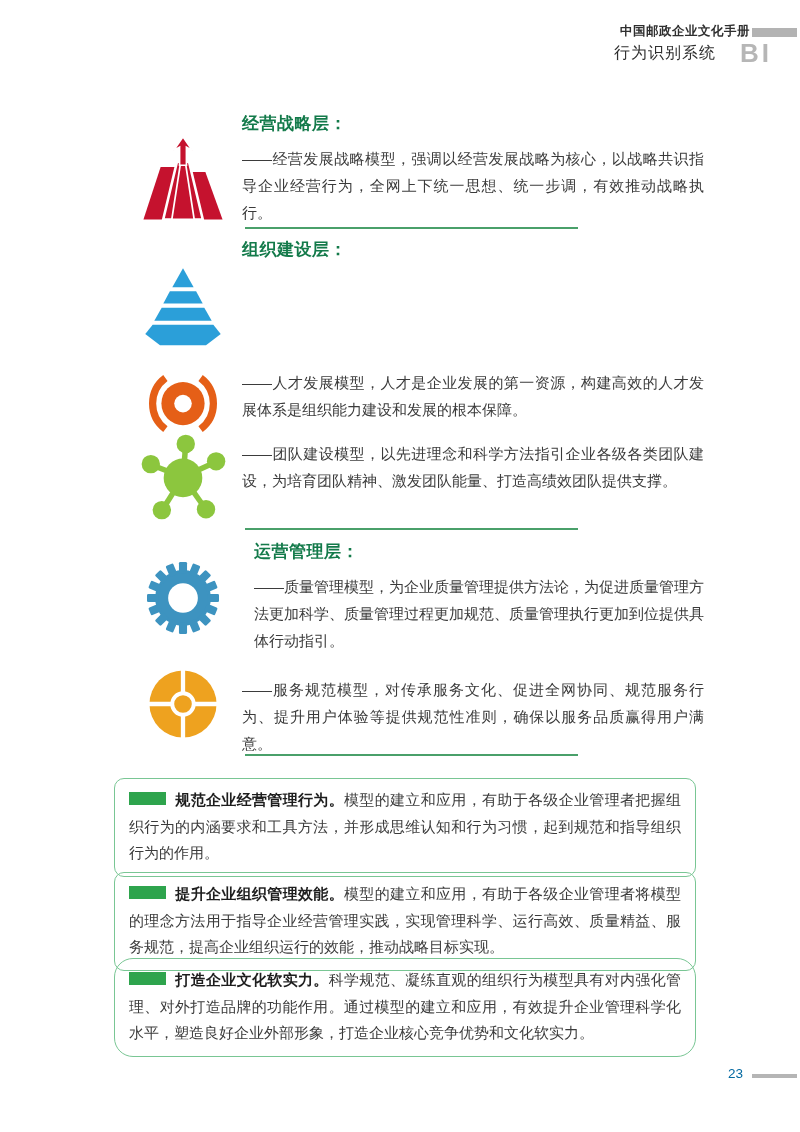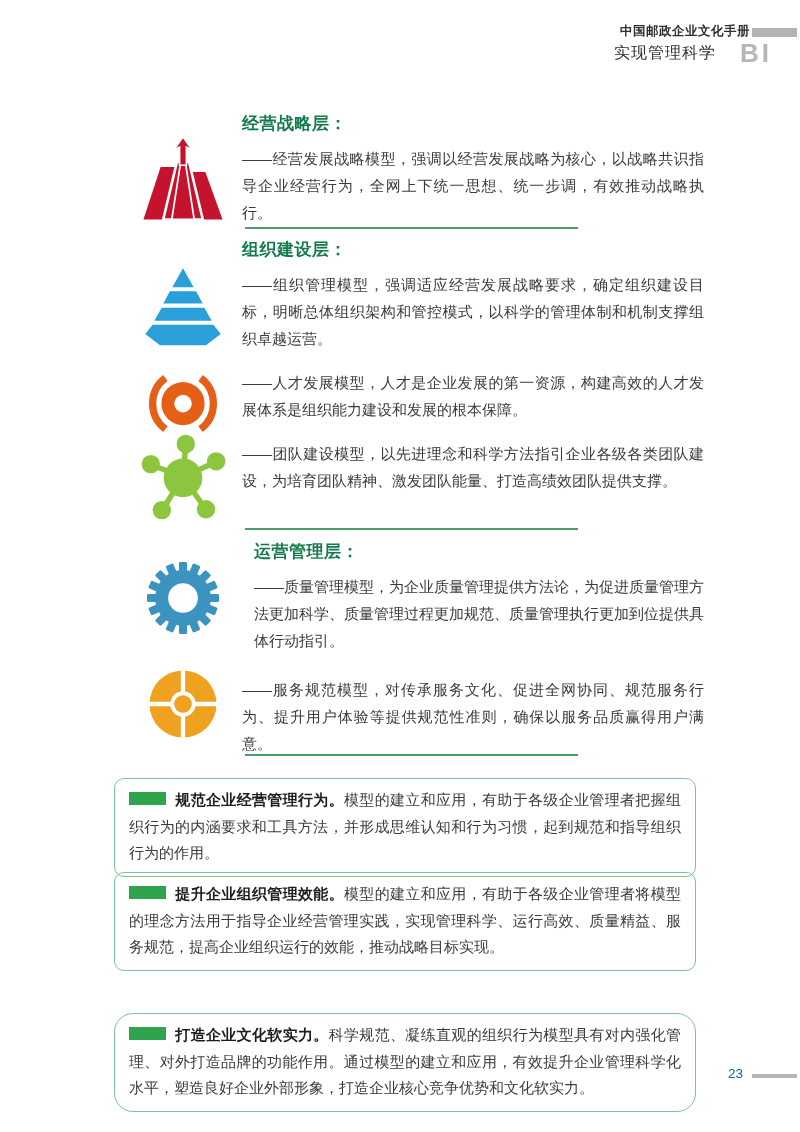--- a/index.html
+++ b/index.html
@@ -42,34 +42,34 @@
   .benefit-box {
     position:absolute; left:114px; width:582px;
     border:1.5px solid #79c694; border-radius:10px;
     padding:8px 14px 9px 14px;
     font-size:15px; line-height:26.5px; text-align:justify; color:#3b3b3b;
   }
   .benefit-box .marker { display:inline-block; width:37px; height:13px; background:#2ea44d; margin-right:9px; }
   .benefit-box strong { color:#1d1d1d; }
   #box1 { top:778px; }
   #box2 { top:872px; }
-  #box3 { top:1013px;border-radius:19px; }
+  #box3 { top:958px;border-radius:19px; }
 
   
   .ftr-page { position:absolute; top:1066px; right:57px; font-size:13.5px; color:#0369a1; }
   .ftr-bar  { position:absolute; top:1074px; right:3px; width:45px; height:4px; background:#b5b5b5; }
 </style>
 </head>
 <body>
 
 <div class="page">
 
   <div class="hdr-line1">中国邮政企业文化手册</div>
   <div class="hdr-bar"></div>
-  <div class="hdr-line2">实现管理科学</div>
+  <div class="hdr-line2">行为识别系统</div>
   <div class="hdr-logo">BI</div>
 
   <div class="model-row" id="row1">
     <div class="icon-cell">
       <svg width="90" height="86" viewBox="0 0 100 100">
         <polygon points="24,36 42,36 36,97 4,97" fill="#c5122e"></polygon>
         <polygon points="58,42 76,42 96,97 62,97" fill="#c5122e"></polygon>
         <polygon points="43,30 57,30 73,97 27,97" fill="#c5122e" stroke="#ffffff" stroke-width="3"></polygon>
         <polygon points="47,32 53,32 63,97 37,97" fill="#c5122e" stroke="#ffffff" stroke-width="2"></polygon>
         <polygon points="50,1 61,17 54,13 54,34 46,34 46,13 39,17" fill="#c5122e" stroke="#ffffff" stroke-width="2"></polygon>
@@ -88,21 +88,20 @@
         <g fill="#2b9fd9">
           <polygon points="50,4 63,27 37,27"></polygon>
           <polygon points="34,32 66,32 74,47 26,47"></polygon>
           <polygon points="24,52 76,52 85,68 15,68"></polygon>
           <polygon points="13,73 87,73 96,84 78,98 22,98 4,84"></polygon>
         </g>
       </svg>
     </div>
     <div class="text-cell">
       <div class="layer-heading">组织建设层：</div>
-      <p class="model-text">——组织管理模型，强调适应经营发展战略要求，确定组织建设目标，明晰总体组织架构和管控模式，以科学的管理体制和机制支撑组织卓越运营。</p>
     </div>
   </div>
 
   <div class="model-row" id="row3">
     <div class="icon-cell">
       <svg width="90" height="80" viewBox="0 0 100 100">
         <path d="M28,20 A40,40 0 0,0 28,84" fill="none" stroke="#e55f17" stroke-width="9"></path>
         <path d="M72,20 A40,40 0 0,1 72,84" fill="none" stroke="#e55f17" stroke-width="9"></path>
         <circle cx="50" cy="52" r="27" fill="#e55f17"></circle>
         <circle cx="50" cy="52" r="11" fill="#ffffff"></circle>

